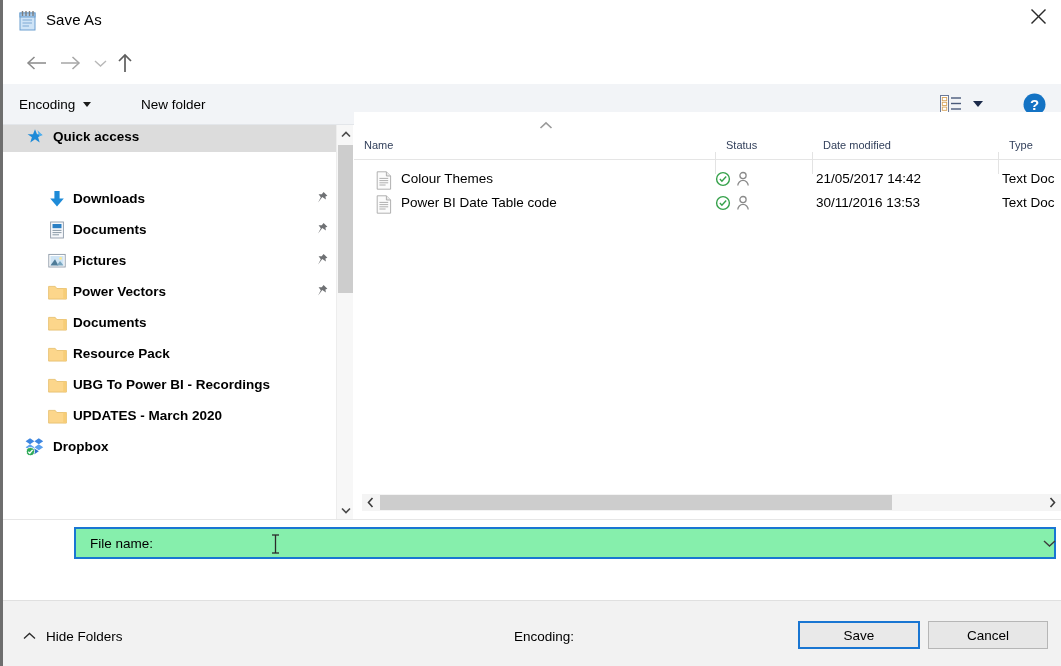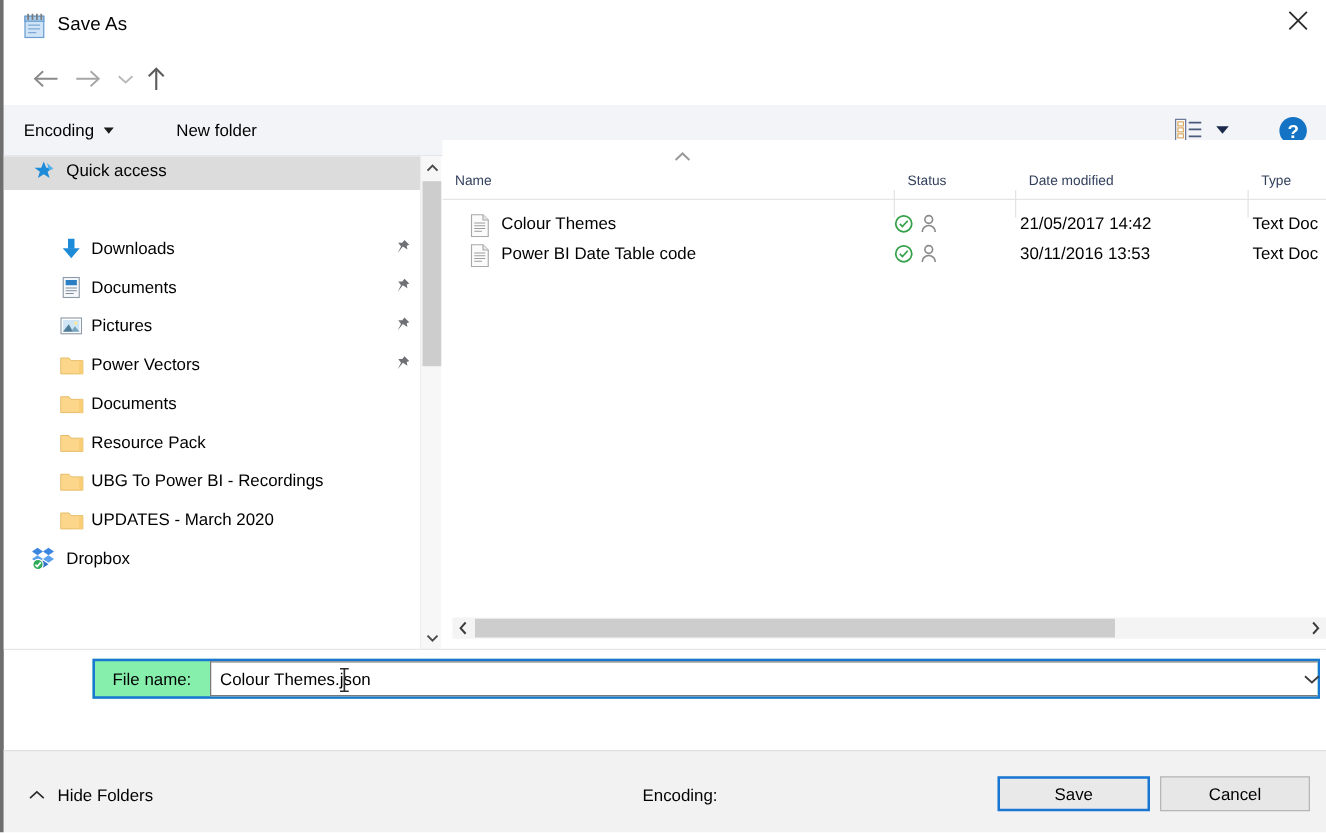--- a/index.html
+++ b/index.html
@@ -235,20 +235,21 @@
   .nav-item .ni-icon {
     position: absolute;
     display: flex;
     align-items: center;
     justify-content: center;
     width: 20px; height: 20px;
   }
   .nav-item .ni-label {
     position: absolute;
     white-space: nowrap;
+    font-weight: bold;
   }
   .nav-item .ni-pin {
     position: absolute;
     left: 313px;
     top: 8px;
   }
 
   
   .navscroll {
     position: absolute;
@@ -881,23 +882,20 @@
       <svg width="7" height="11" viewBox="0 0 7 11">
         <polyline points="1.5,1 5.5,5.5 1.5,10" fill="none" stroke="#3c3c3c" stroke-width="1.6"></polyline>
       </svg>
     </div>
   </div>
 
   <div class="pane-bottom-line"></div>
 
   <div class="namerow">
     <span class="namerow-label">File name:</span>
-    <div class="name-input">
-      <span class="ni-value">Colour Themes.json</span>
-    </div>
   </div>
   <span class="ibeam">
     <svg width="13" height="22" viewBox="0 0 13 22">
       <line x1="6.5" y1="2" x2="6.5" y2="20" stroke="#2b2b2b" stroke-width="1.3"></line>
       <line x1="3" y1="2" x2="10" y2="2" stroke="#2b2b2b" stroke-width="1.3"></line>
       <line x1="3" y1="20" x2="10" y2="20" stroke="#2b2b2b" stroke-width="1.3"></line>
     </svg>
   </span>
   <div class="name-drop">
     <svg width="13" height="9" viewBox="0 0 13 9">

